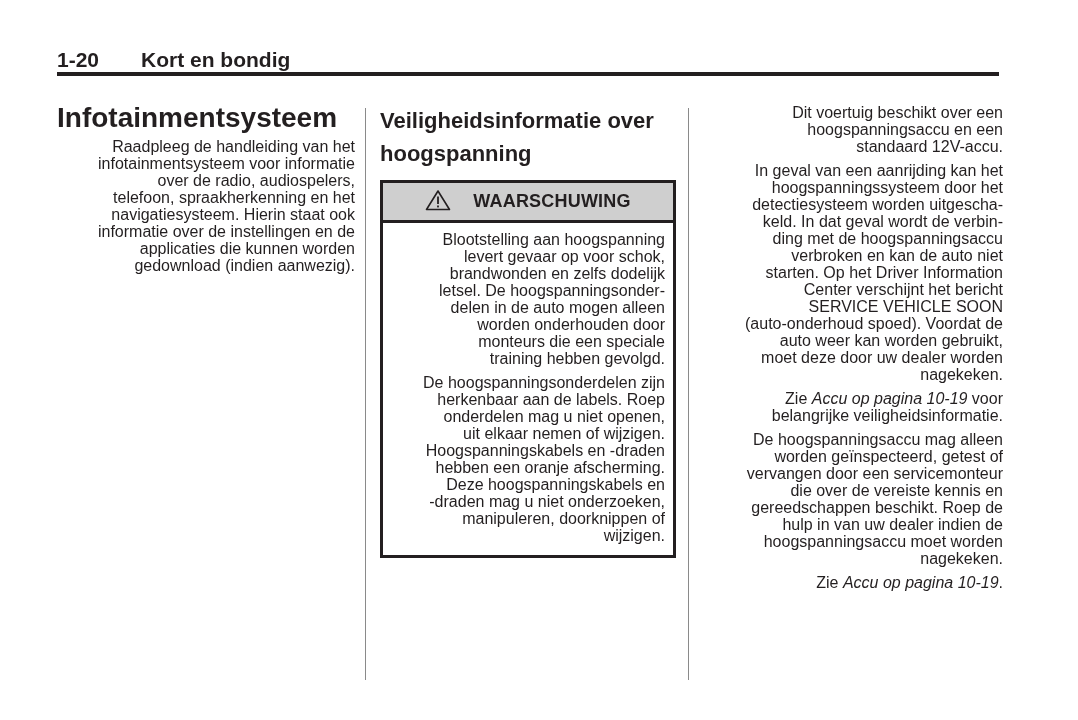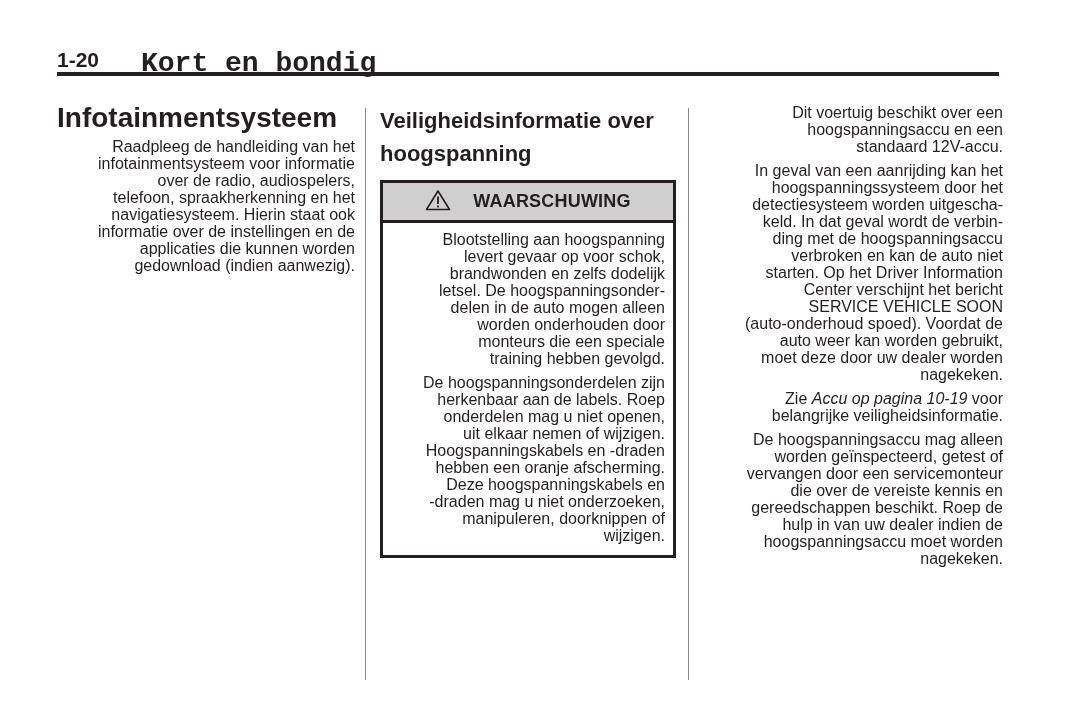--- a/index.html
+++ b/index.html
@@ -7,21 +7,21 @@
       width: 1078px; height: 720px; position: relative; overflow: hidden;
       font-family: "Liberation Sans", sans-serif; color: #231f20;
     }
     .page-header {
       position: absolute; left: 57px; top: 44px; width: 942px; height: 32px;
     }
     .page-header .num {
       position: absolute; left: 0; top: 4px; font-size: 21px; font-weight: bold;
     }
     .page-header .title {
-      position: absolute; left: 84px; top: 4px; font-size: 28px; font-weight: bold; font-family: Liberation Mono, monospace;
+      position: absolute; left: 84px; top: 4px; font-size: 21px; font-weight: bold;
     }
     .header-rule {
       position: absolute; left: 57px; top: 72px; width: 942px; height: 4px; background: #231f20;
     }
     .col-divider {
       position: absolute; width: 1px; background: #8a8a8a; top: 108px; height: 572px;
     }
     .col {
       position: absolute; top: 104px;
     }
@@ -134,13 +134,14 @@
   <p class="body"><span>Zie </span><em>Accu op pagina 10-19</em><span> voor
 belangrijke veiligheidsinformatie.</span></p>
   <p class="body">De hoogspanningsaccu mag alleen
 worden geïnspecteerd, getest of
 vervangen door een servicemonteur
 die over de vereiste kennis en
 gereedschappen beschikt. Roep de
 hulp in van uw dealer indien de
 hoogspanningsaccu moet worden
 nagekeken.</p>
+  <p class="body"><span>Zie </span><em>Accu op pagina 10-19</em><span>.</span></p>
 </div>
 
 </body></html>

